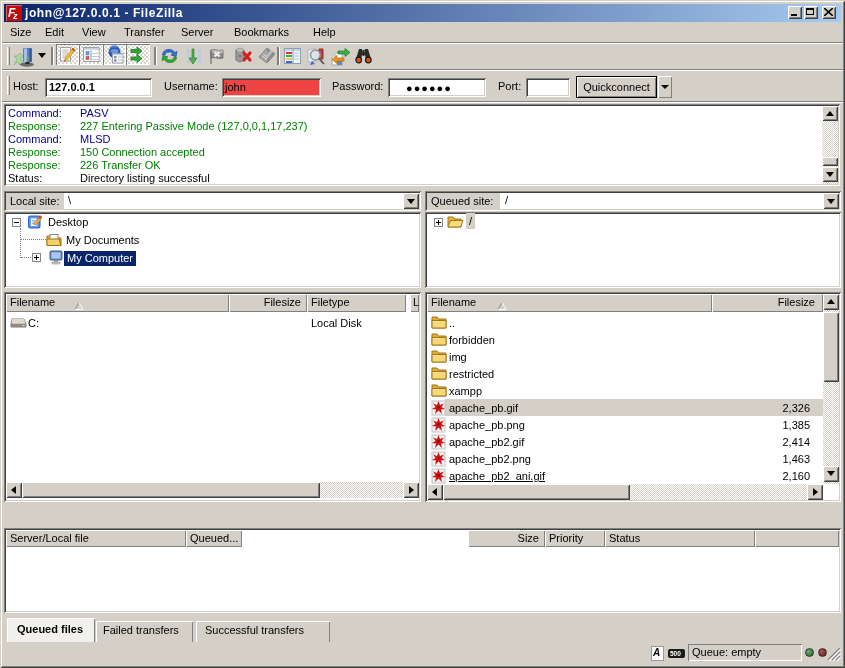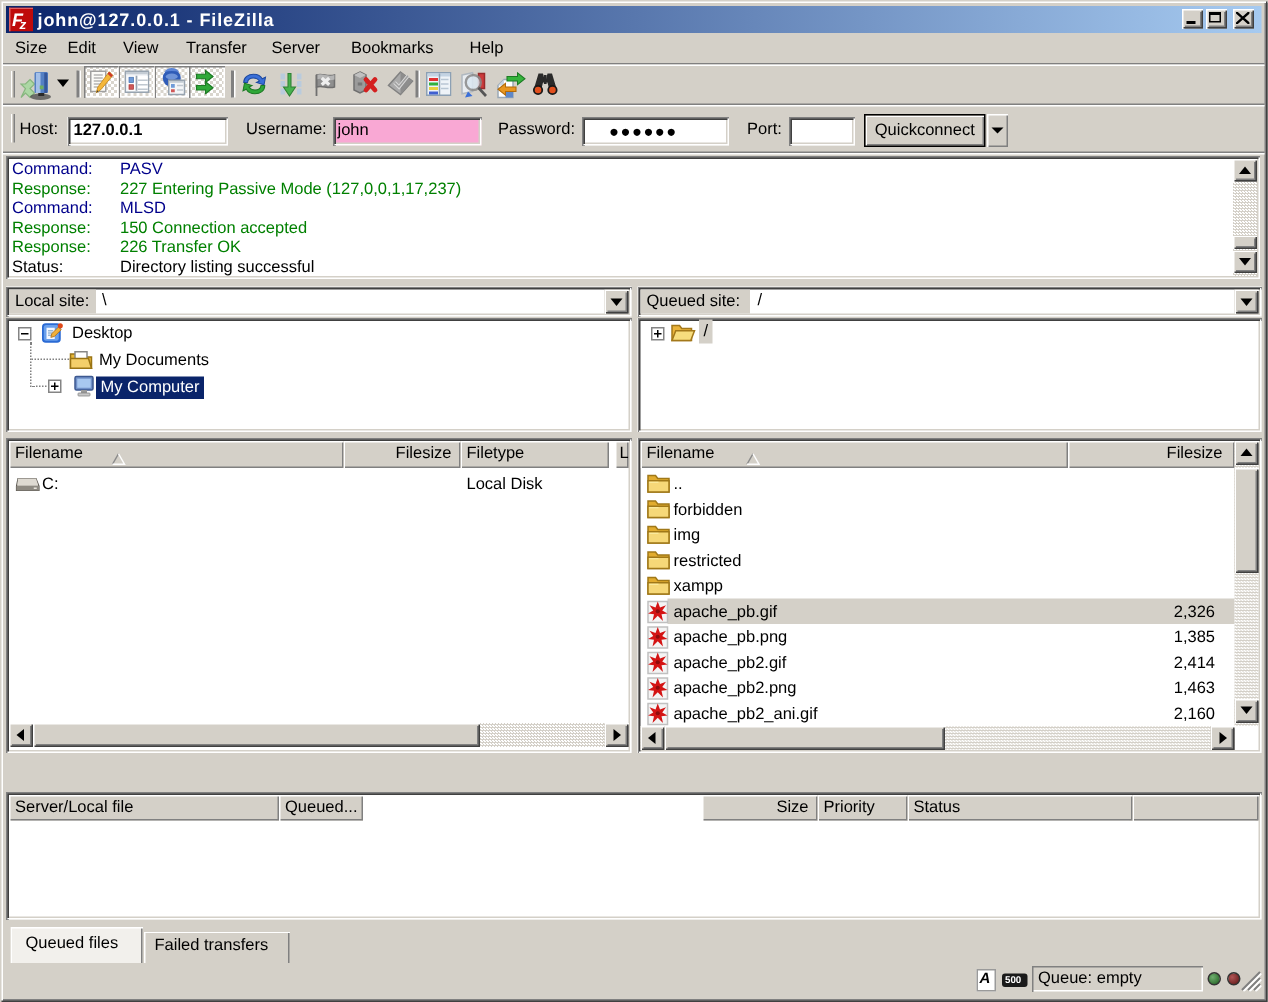--- a/index.html
+++ b/index.html
@@ -210,21 +210,21 @@
 </div>
 <div class="abs" style="left:2px; top:69px; width:841px; height:2px; border-top:1px solid #808080; border-bottom:1px solid #fff;"></div>
 
 <div class="abs" style="left:4px; top:71px; width:837px; height:30px;">
   <div class="abs grip" style="left:3px; top:5px; height:19px;"></div>
   <div class="abs t11" style="left:9px; top:9px;">Host:</div>
   <div class="abs sunken" style="left:41px; top:7px; width:107px; height:19px; background:#fff;">
         <div class="abs t11" style="left:4px; top:3px;font-weight:bold;">127.0.0.1</div>
       </div>
   <div class="abs t11" style="left:160px; top:9px;">Username:</div>
-  <div class="abs sunken" style="left:218px; top:7px; width:99px; height:19px; background:#f9a8d4;">
+  <div class="abs sunken" style="left:218px; top:7px; width:99px; height:19px; background:#ef4444;">
         <div class="abs t11" style="left:3px; top:3px;">john</div>
       </div>
   <div class="abs t11" style="left:328px; top:9px;">Password:</div>
   <div class="abs sunken" style="left:384px; top:7px; width:98px; height:19px; background:#fff;">
         <div class="abs" style="left:18px; top:4px; font-size:11px; letter-spacing:1px; color:#000;">●●●●●●</div>
       </div>
   <div class="abs t11" style="left:494px; top:9px;">Port:</div>
   <div class="abs sunken" style="left:522px; top:7px; width:44px; height:19px; background:#fff;"></div>
   <div class="abs" style="left:572px; top:5px; width:81px; height:22px; border:1px solid #000; background:#d4d0c8; box-shadow: inset 1px 1px 0 #fff, inset -1px -1px 0 #808080;">
     <div class="abs t11" style="left:0; top:4px; width:100%; text-align:center;">Quickconnect</div>
@@ -422,21 +422,21 @@
             <path d="M7.5 1 L9 5 L13 3.5 L10.5 7 L14 9 L10 9.5 L11 14 L7.5 10.5 L4 14 L5 9.5 L1 9 L4.5 7 L2 3.5 L6 5 Z" fill="#d41414"></path>
             <circle cx="7.5" cy="7.5" r="1.4" fill="#8f0d0d"></circle>
           </svg></div>
   <div class="abs t11" style="left:24px; top:161px;">apache_pb2.png</div>
   <div class="abs t11" style="left:280px; top:161px; width:105px; text-align:right;">1,463</div>
   <div class="abs" style="left:6px; top:176px; width:16px; height:16px;"><svg width="15" height="16" viewBox="0 0 15 16">
             <rect x="1" y="1" width="13" height="14" fill="#f4f4f4" stroke="#c0c0c0"></rect>
             <path d="M7.5 1 L9 5 L13 3.5 L10.5 7 L14 9 L10 9.5 L11 14 L7.5 10.5 L4 14 L5 9.5 L1 9 L4.5 7 L2 3.5 L6 5 Z" fill="#d41414"></path>
             <circle cx="7.5" cy="7.5" r="1.4" fill="#8f0d0d"></circle>
           </svg></div>
-  <div class="abs t11" style="left:24px; top:178px;">apache_pb2_ani.gif</div>
+  <div class="abs t11" style="left:24px; top:178px;text-decoration:underline;">apache_pb2_ani.gif</div>
   <div class="abs t11" style="left:280px; top:178px; width:105px; text-align:right;">2,160</div>
   </div>
 
   <div class="abs stipple" style="left:398px; top:2px; width:16px; height:190px;"></div>
   <div class="abs raised" style="left:398px; top:2px; width:16px; height:16px;">
         <div class="abs tri-up" style="left:4px; top:5px;"></div>
       </div>
   <div class="abs raised" style="left:398px; top:20px; width:16px; height:70px;"></div>
   <div class="abs raised" style="left:398px; top:174px; width:16px; height:16px;">
         <div class="abs tri-down" style="left:4px; top:5px;"></div>
@@ -456,24 +456,27 @@
 <div class="abs sunken" style="left:4px; top:528px; width:837px; height:85px; background:#fff;">
   <div class="abs hdrcell" style="left:2px; top:2px; width:180px; height:17px;"><span style="padding-left:4px;">Server/Local file</span></div>
   <div class="abs hdrcell" style="left:182px; top:2px; width:56px; height:17px;"><span style="padding-left:4px;">Queued...</span></div>
   <div class="abs hdrcell" style="left:464px; top:2px; width:77px; height:17px; text-align:right;"><span style="padding-right:6px;">Size</span></div>
   <div class="abs hdrcell" style="left:541px; top:2px; width:60px; height:17px;"><span style="padding-left:4px;">Priority</span></div>
   <div class="abs hdrcell" style="left:601px; top:2px; width:150px; height:17px;"><span style="padding-left:4px;">Status</span></div>
   <div class="abs hdrcell" style="left:751px; top:2px; width:84px; height:17px;"></div>
 </div>
 
 <div class="abs raised1" style="left:7px; top:618px; width:88px; height:24px; background:#f2f0ec; border-bottom:none; box-shadow: inset 1px 1px 0 #fff, inset -1px 0 0 #808080;">
-  <div class="abs" style="left:10px; top:5px; font-size:11px; font-weight:normal;">Queued files</div>
+  <div class="abs" style="left:10px; top:5px; font-size:11px; font-weight:bold;">Queued files</div>
 </div>
 <div class="abs" style="left:96px; top:621px; width:97px; height:21px; background:#d4d0c8; box-shadow: inset 1px 1px 0 #fff, inset -1px 0 0 #808080;">
   <div class="abs" style="left:7px; top:3px; font-size:11px;">Failed transfers</div>
+</div>
+<div class="abs" style="left:196px; top:621px; width:134px; height:21px; background:#d4d0c8; box-shadow: inset 1px 1px 0 #fff, inset -1px 0 0 #808080;">
+  <div class="abs" style="left:9px; top:3px; font-size:11px;">Successful transfers</div>
 </div>
 
 <div class="abs" style="left:4px; top:642px; width:837px; height:22px;">
   <div class="abs" style="left:647px; top:4px; width:13px; height:15px; background:#fff; border:1px solid #9a9a9a;">
         <div class="abs" style="left:1px; top:0px; font-size:10px; font-weight:bold; font-style:italic;">A</div>
       </div>
   <div class="abs" style="left:664px; top:7px; width:17px; height:9px; background:#1a1a1a; border-radius:2px;">
         <div class="abs" style="left:2px; top:1px; font-size:6.5px; font-weight:bold; color:#fff;">500</div>
       </div>
   <div class="abs sunken1" style="left:684px; top:2px; width:114px; height:17px;">

